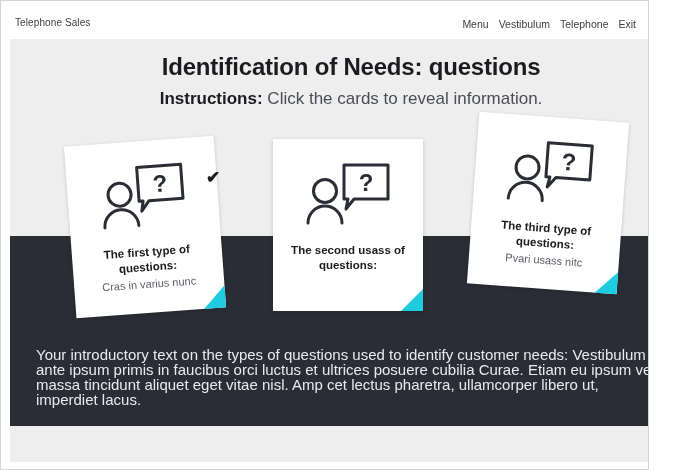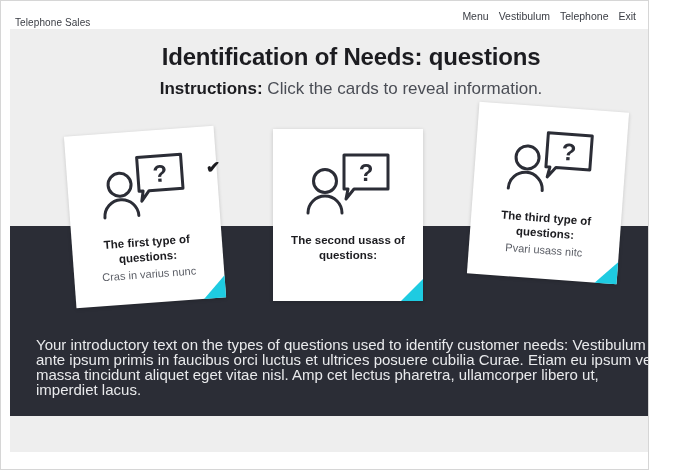--- a/index.html
+++ b/index.html
@@ -35,37 +35,37 @@
     position: absolute;
     left: 14px;
     top: 16px;
     font-size: 10px;
     color: #3a3d44;
     letter-spacing: .1px;
   }
   .nav {
     position: absolute;
     right: 12px;
-    top: 9px;
+    top: 17px;
     display: flex;
     gap: 10px;
     align-items: baseline;
   }
   .nav-item {
     font-size: 10.5px;
     color: #3a3d44;
     cursor: pointer;
     white-space: nowrap;
   }
 
   
   .stage {
     position: absolute;
     left: 9px;
-    top: 28px;
+    top: 38px;
     width: 682px;
     height: 423px;
     background: #eeeeee;
     overflow: hidden;
   }
 
   .band {
     position: absolute;
     left: 0;
     top: 197px;

